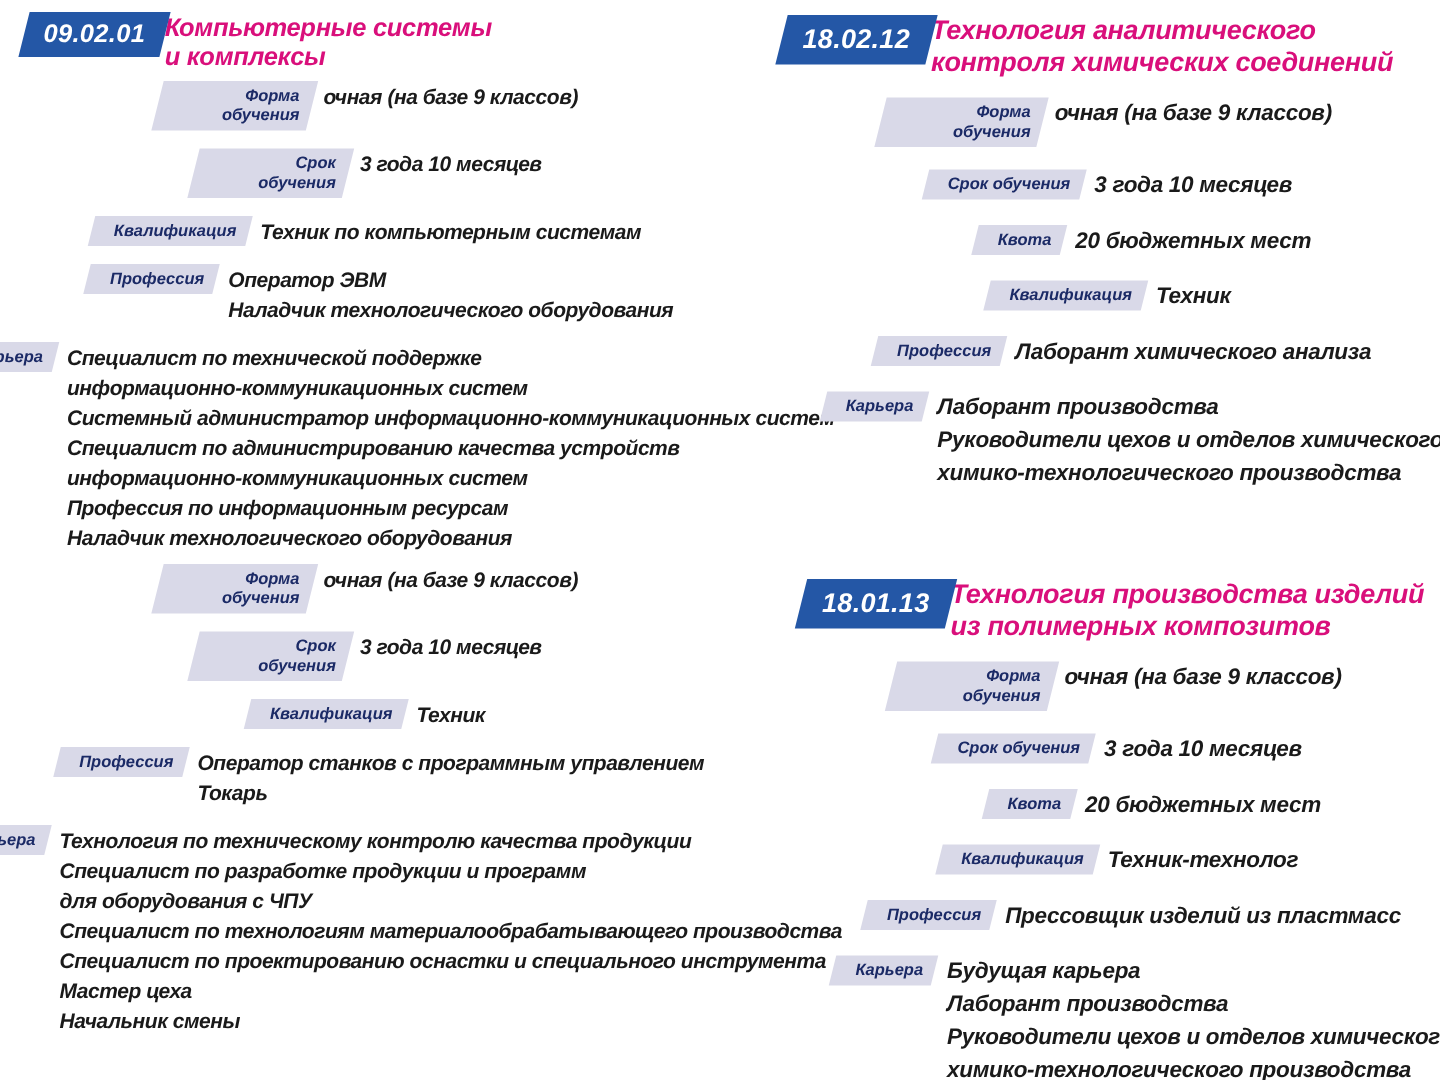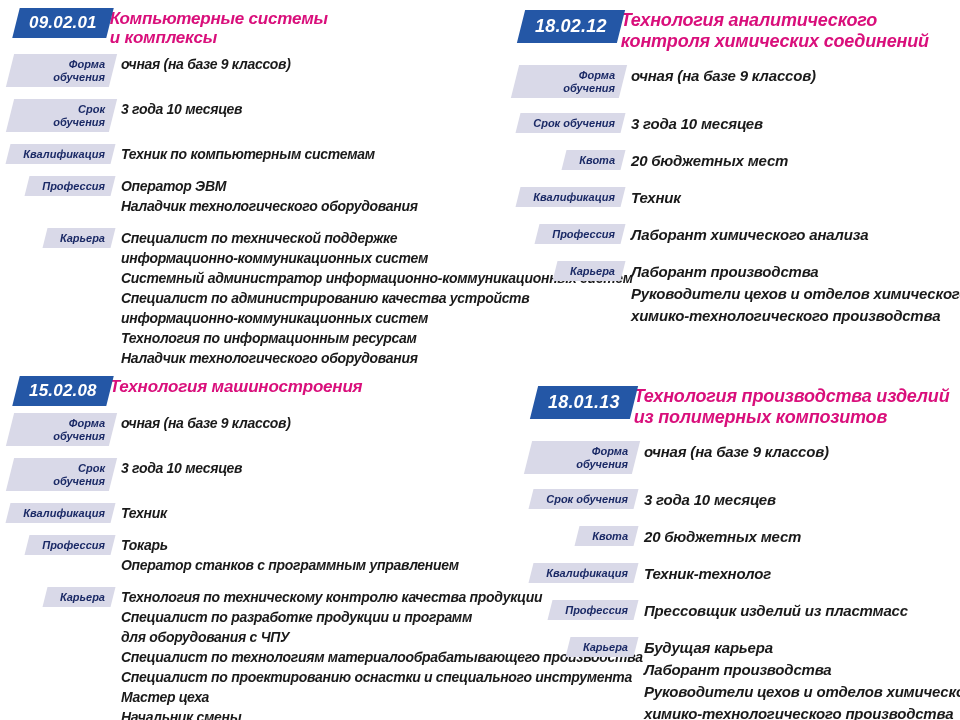--- a/index.html
+++ b/index.html
@@ -68,20 +68,21 @@
   }
   .tr .title, .br .title {
     font-size: 18px;
     line-height: 21px;
     padding-top: 0;
   }
 
   .row {
     display: flex;
     align-items: flex-start;
+    justify-content: center;
   }
   .tl .row, .bl .row { margin-bottom: 12px; }
   .tr .row, .br .row { margin-bottom: 15px; }
   .tr .row.row--career, .br .row.row--career { margin-top: 13px; }
   .tl .row.row--career, .bl .row.row--career { margin-top: 0; }
 
   .label-wrap {
     flex: 0 0 103px;
     width: 103px;
     display: flex;
@@ -172,21 +173,21 @@
         <div class="row row--career">
           <div class="label-wrap">
             <div class="label-badge"><span class="t">Карьера</span></div>
           </div>
           <div class="values">
             <div>Специалист по технической поддержке</div>
             <div>информационно-коммуникационных систем</div>
             <div>Системный администратор информационно-коммуникационных систем</div>
             <div>Специалист по администрированию качества устройств</div>
             <div>информационно-коммуникационных систем</div>
-            <div>Технология по информационным ресурсам</div>
+            <div>Профессия по информационным ресурсам</div>
             <div>Наладчик технологического оборудования</div>
           </div>
         </div>
       </div>
   </section>
   <section class="block tr">
     <div class="header">
         <div class="code-badge"><span class="t">18.02.12</span></div>
         <div class="title">
           <div>Технология аналитического</div>
@@ -240,26 +241,20 @@
           </div>
           <div class="values">
             <div>Лаборант производства</div>
             <div>Руководители цехов и отделов химического,</div>
             <div>химико-технологического производства</div>
           </div>
         </div>
       </div>
   </section>
   <section class="block bl">
-    <div class="header">
-        <div class="code-badge"><span class="t">15.02.08</span></div>
-        <div class="title">
-          <div>Технология машиностроения</div>
-        </div>
-      </div>
     <div class="rows">
         <div class="row">
           <div class="label-wrap">
             <div class="label-badge"><span class="t">Форма обучения</span></div>
           </div>
           <div class="values">
             <div>очная (на базе 9 классов)</div>
           </div>
         </div>
         <div class="row">
@@ -276,22 +271,22 @@
           </div>
           <div class="values">
             <div>Техник</div>
           </div>
         </div>
         <div class="row">
           <div class="label-wrap">
             <div class="label-badge"><span class="t">Профессия</span></div>
           </div>
           <div class="values">
+            <div>Оператор станков с программным управлением</div>
             <div>Токарь</div>
-            <div>Оператор станков с программным управлением</div>
           </div>
         </div>
         <div class="row row--career">
           <div class="label-wrap">
             <div class="label-badge"><span class="t">Карьера</span></div>
           </div>
           <div class="values">
             <div>Технология по техническому контролю качества продукции</div>
             <div>Специалист по разработке продукции и программ</div>
             <div>для оборудования с ЧПУ</div>

